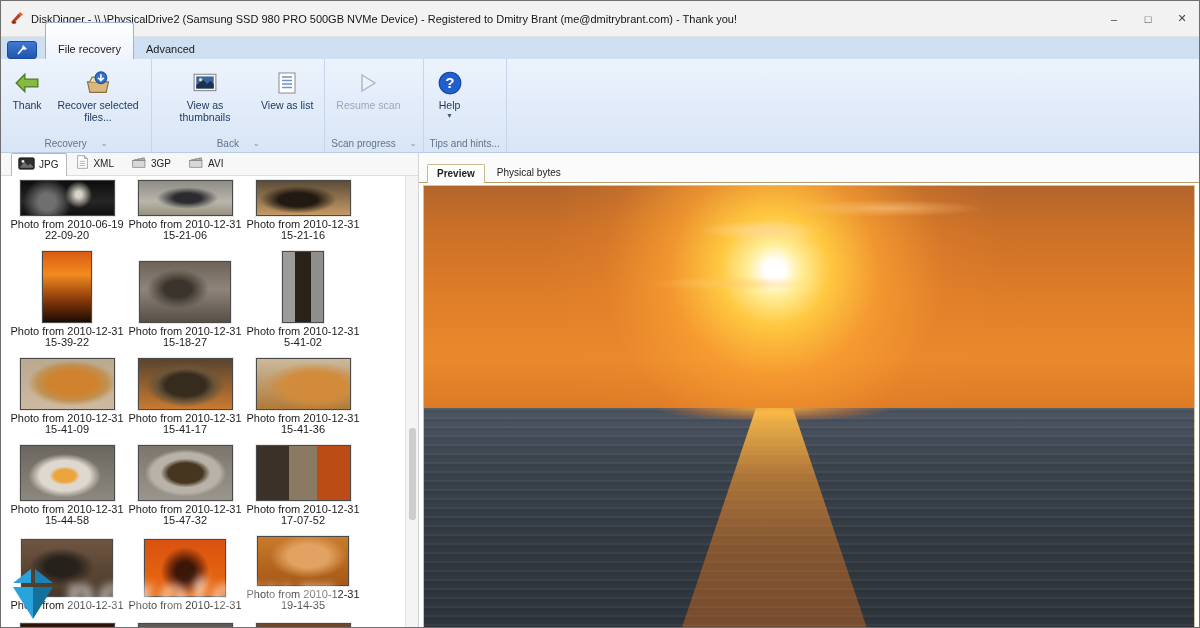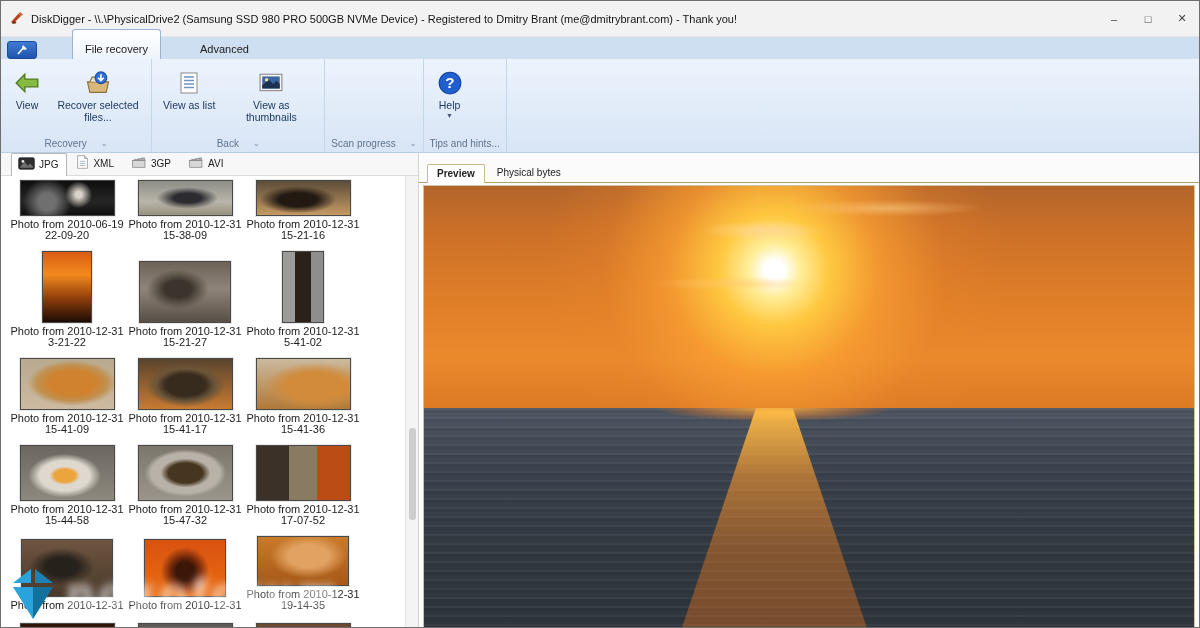--- a/index.html
+++ b/index.html
@@ -14,21 +14,21 @@
   .app-icon { width:15px; height:15px; margin:0 7px 0 8px; flex:0 0 auto; }
   .title-text { font-size:11px; color:#141414; white-space:nowrap; overflow:hidden; flex:1; }
   .win-controls { display:flex; height:100%; }
   .win-btn { width:34px; height:100%; display:flex; align-items:center; justify-content:center;
     font-size:11px; color:#444; cursor:default; }
 
   
   .tabrow { height:22px; background:#cfdff2; display:flex; align-items:flex-end; padding-left:6px; }
   .appbtn { width:30px; height:18px; margin:0 8px 0 0; background:linear-gradient(#3f7ad2,#1f55b0);
     border:1px solid #1a4a9a; border-radius:3px; display:flex; align-items:center; justify-content:center; }
-  .rtab { font-size:11px; color:#1a1a1a; padding:13px 12px 4px 12px; border-radius:3px 3px 0 0;margin-left:27px; }
+  .rtab { font-size:11px; color:#1a1a1a; padding:20px 12px 4px 12px; border-radius:3px 3px 0 0; }
   .rtab.active { background:linear-gradient(#ffffff,#eef4fc); border:1px solid #9ab3d5; border-bottom:none; }
 
   
   .ribbon { height:94px; background:linear-gradient(#ecf3fc,#d8e5f6); border-bottom:1px solid #b9cce6;
     display:flex; }
   .rgroup { display:flex; flex-direction:column; border-right:1px solid #c5d6ec; }
   .gbtns { flex:1; display:flex; align-items:stretch; padding:4px 4px 0 4px; }
   .tbtn { display:flex; flex-direction:column; align-items:center; justify-content:flex-start;
     padding:4px 7px 2px 7px; border-radius:3px; min-width:44px; }
   .tbtn .ticon { height:32px; display:flex; align-items:center; justify-content:center; }
@@ -125,21 +125,21 @@
 
   <div class="ribbon" id="ribbon-groups">
       <div class="rgroup">
         <div class="gbtns">
           <div class="tbtn">
             <span class="ticon">
               <svg width="28" height="26" viewBox="0 0 24 24">
                 <path d="M10 4 L2 12 L10 20 L10 15.5 L22 15.5 L22 8.5 L10 8.5 Z" fill="#85bb40" stroke="#4e7a1e" stroke-width="1.2"></path>
               </svg>
             </span>
-            <span class="tlabel">View</span>
+            <span class="tlabel">Thank</span>
           </div>
           <div class="tbtn">
             <span class="ticon">
               <svg width="30" height="28" viewBox="0 0 24 24">
                 <path d="M3 11 L21 11 L19 20 L5 20 Z" fill="#d9b87c" stroke="#8a7040"></path>
                 <path d="M5 11 L7 7 L17 7 L19 11" fill="#efe0c0" stroke="#8a7040"></path>
                 <circle cx="14.5" cy="7.5" r="5" fill="#2f6fd0" stroke="#1c4fa0"></circle>
                 <path d="M14.5 4.5 L14.5 10 M12 7.5 L14.5 10 L17 7.5" stroke="#fff" stroke-width="1.4" fill="none"></path>
               </svg>
             </span>
@@ -148,46 +148,54 @@
         </div>
         <div class="glabel">
           <span>Recovery</span>
           <span class="chev">⌄</span>
         </div>
       </div>
       <div class="rgroup">
         <div class="gbtns">
           <div class="tbtn">
             <span class="ticon">
-              <svg width="24" height="26" viewBox="0 0 24 24">
-                <rect x="4" y="2" width="16" height="20" fill="#fff" stroke="#8a8a8a"></rect>
-                <path d="M7 6 H17 M7 9.5 H17 M7 13 H17 M7 16.5 H17" stroke="#6f93c2" stroke-width="1.4"></path>
-              </svg>
-            </span>
-            <span class="tlabel">View as list</span>
-          </div>
-          <div class="tbtn">
-            <span class="ticon">
               <svg width="28" height="24" viewBox="0 0 24 22">
                 <rect x="2" y="3" width="20" height="15" fill="#f4f4f4" stroke="#8a8a8a"></rect>
                 <rect x="4" y="5" width="16" height="11" fill="#3c64a0"></rect>
                 <path d="M4 13 L10 8 L14 12 L17 9 L20 12 L20 16 L4 16 Z" fill="#1c3050"></path>
                 <circle cx="8" cy="8" r="1.6" fill="#e8e0a0"></circle>
               </svg>
             </span>
             <span class="tlabel">View as thumbnails</span>
           </div>
+          <div class="tbtn">
+            <span class="ticon">
+              <svg width="24" height="26" viewBox="0 0 24 24">
+                <rect x="4" y="2" width="16" height="20" fill="#fff" stroke="#8a8a8a"></rect>
+                <path d="M7 6 H17 M7 9.5 H17 M7 13 H17 M7 16.5 H17" stroke="#6f93c2" stroke-width="1.4"></path>
+              </svg>
+            </span>
+            <span class="tlabel">View as list</span>
+          </div>
         </div>
         <div class="glabel">
           <span>Back</span>
           <span class="chev">⌄</span>
         </div>
       </div>
       <div class="rgroup">
         <div class="gbtns">
+          <div class="tbtn disabled">
+            <span class="ticon">
+              <svg width="22" height="24" viewBox="0 0 22 22">
+                <path d="M5 3 L18 11 L5 19 Z" fill="#eef2f8" stroke="#aab6c8" stroke-width="1.4"></path>
+              </svg>
+            </span>
+            <span class="tlabel">Resume scan</span>
+          </div>
         </div>
         <div class="glabel">
           <span>Scan progress</span>
           <span class="chev">⌄</span>
         </div>
       </div>
       <div class="rgroup">
         <div class="gbtns">
           <div class="tbtn">
             <span class="ticon">
@@ -249,44 +257,44 @@
                 <div class="timg" style="width: 95px; height: 36px; background: radial-gradient(circle at 62% 40%, rgb(216, 212, 200) 0px, rgb(216, 212, 200) 5%, transparent 22%), radial-gradient(circle at 28% 62%, rgb(111, 111, 111) 0px, rgb(111, 111, 111) 12%, transparent 34%), linear-gradient(rgb(14, 14, 14), rgb(38, 38, 38) 60%, rgb(16, 16, 16));"></div>
                 <div class="tcap">
                   <div>Photo from 2010-06-19</div>
                   <div>22-09-20</div>
                 </div>
               </div>
               <div class="tcell">
                 <div class="timg" style="width: 95px; height: 36px; background: radial-gradient(at 52% 50%, rgb(44, 44, 48) 0px, rgb(44, 44, 48) 20%, transparent 45%), linear-gradient(rgb(141, 141, 134), rgb(185, 181, 171) 60%, rgb(151, 146, 127));"></div>
                 <div class="tcap">
                   <div>Photo from 2010-12-31</div>
-                  <div>15-38-09</div>
+                  <div>15-21-06</div>
                 </div>
               </div>
               <div class="tcell">
                 <div class="timg" style="width: 95px; height: 36px; background: radial-gradient(at 44% 55%, rgb(34, 26, 18) 0px, rgb(34, 26, 18) 26%, transparent 52%), linear-gradient(rgb(92, 76, 56), rgb(197, 154, 100));"></div>
                 <div class="tcap">
                   <div>Photo from 2010-12-31</div>
                   <div>15-21-16</div>
                 </div>
               </div>
             </div>
             <div class="trow">
               <div class="tcell">
                 <div class="timg" style="width: 50px; height: 72px; background: linear-gradient(rgb(216, 92, 18) 0%, rgb(242, 138, 30) 32%, rgb(138, 58, 10) 68%, rgb(28, 11, 4) 100%);"></div>
                 <div class="tcap">
                   <div>Photo from 2010-12-31</div>
-                  <div>3-21-22</div>
+                  <div>15-39-22</div>
                 </div>
               </div>
               <div class="tcell">
                 <div class="timg" style="width: 92px; height: 62px; background: radial-gradient(at 42% 45%, rgb(58, 52, 44) 0px, rgb(58, 52, 44) 18%, transparent 42%), linear-gradient(rgb(110, 99, 87), rgb(143, 132, 122) 45%, rgb(87, 79, 70));"></div>
                 <div class="tcap">
                   <div>Photo from 2010-12-31</div>
-                  <div>15-21-27</div>
+                  <div>15-18-27</div>
                 </div>
               </div>
               <div class="tcell">
                 <div class="timg" style="width: 42px; height: 72px; background: linear-gradient(90deg, rgb(155, 155, 153) 0px, rgb(155, 155, 153) 30%, rgb(42, 34, 24) 30%, rgb(42, 34, 24) 70%, rgb(142, 142, 140) 70%, rgb(142, 142, 140) 100%), linear-gradient(rgb(170, 170, 170), rgb(119, 119, 119));"></div>
                 <div class="tcap">
                   <div>Photo from 2010-12-31</div>
                   <div>5-41-02</div>
                 </div>
               </div>
             </div>

